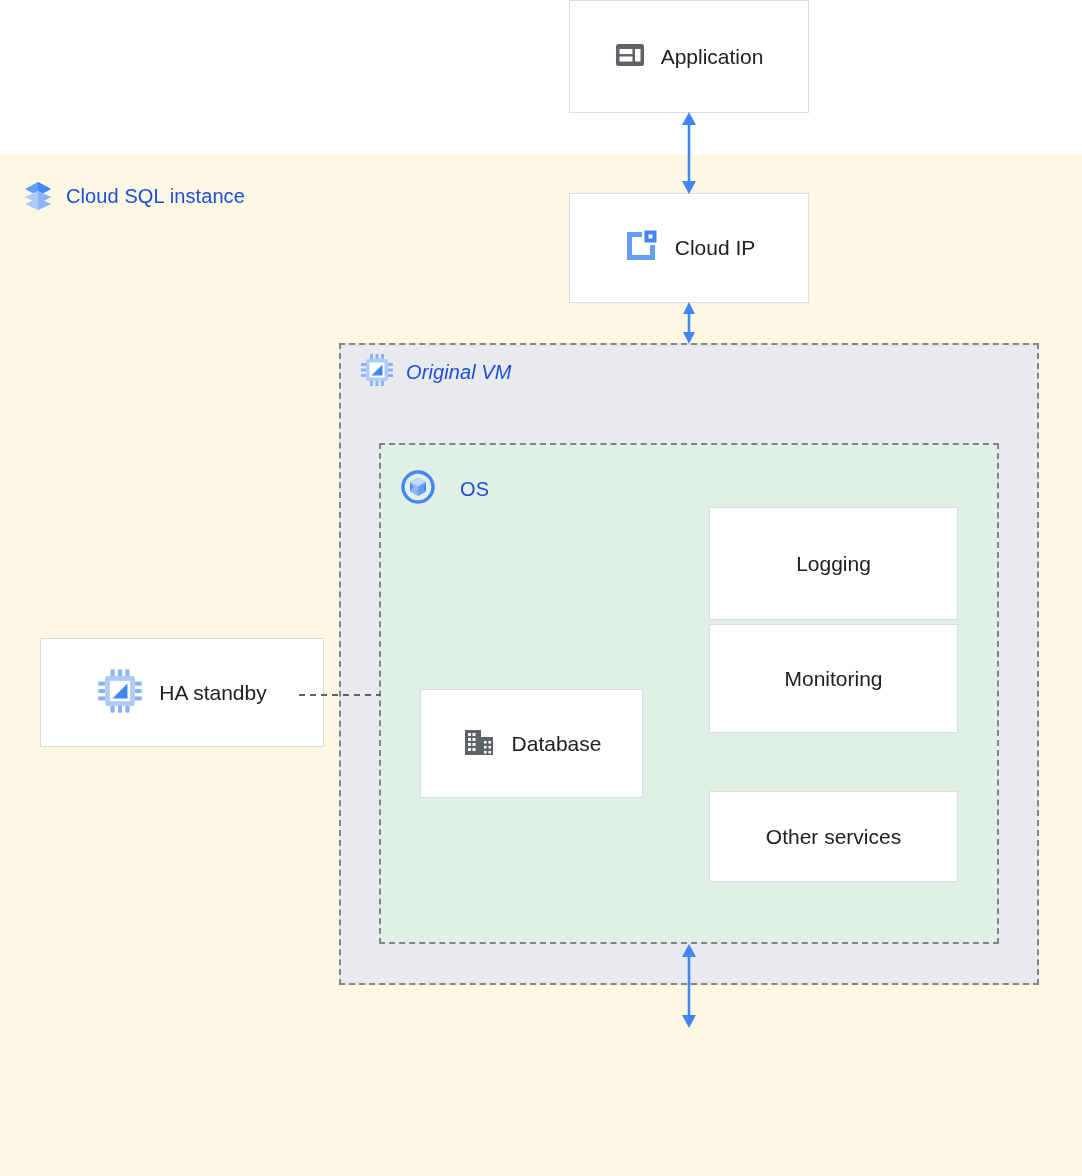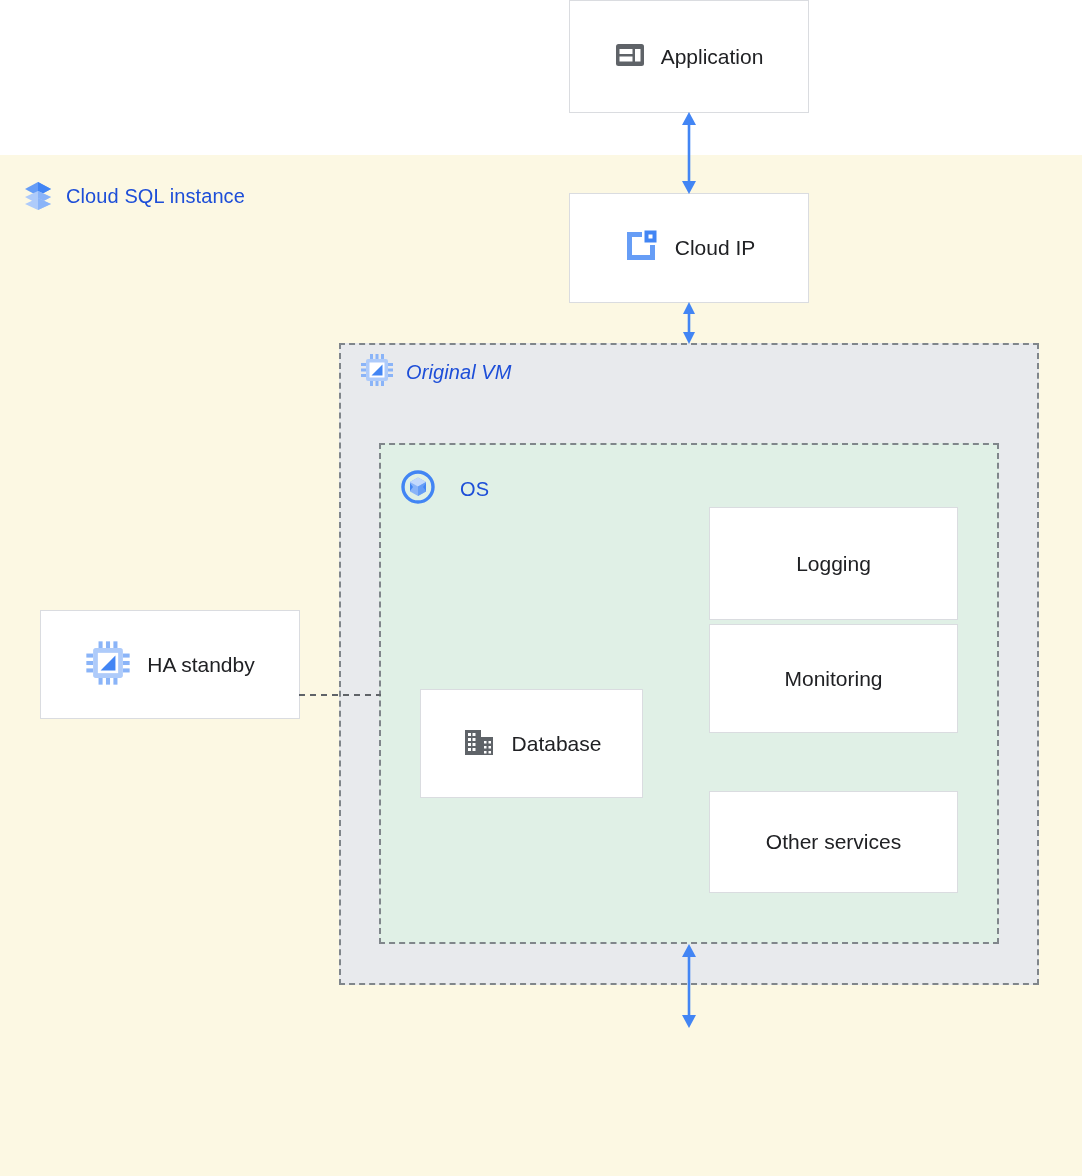--- a/index.html
+++ b/index.html
@@ -77,25 +77,25 @@
     font-size: 21px;
     color: #202124;
     line-height: 1.22;
     white-space: pre-line;
   }
   .node.center-text { justify-content: center; }
   .node.icon-text { justify-content: center; }
 
   .node-application { left: 569px; top: 0px;    width: 240px; height: 113px; }
   .node-staticip    { left: 569px; top: 193px;  width: 240px; height: 110px; }
-  .node-hastandby   { left: 40px;  top: 610px;  width: 260px; height: 109px; }
+  .node-hastandby   { left: 40px;  top: 638px;  width: 284px; height: 109px; }
   .node-database    { left: 420px; top: 641px;  width: 223px; height: 109px; margin-top: 48px; }
   .node-logging     { left: 709px; top: 507px;  width: 249px; height: 113px; }
   .node-monitoring  { left: 709px; top: 624px;  width: 249px; height: 109px; }
-  .node-otherserv   { left: 709px; top: 791px;  width: 249px; height: 102px; }
+  .node-otherserv   { left: 709px; top: 791px;  width: 249px; height: 91px; }
   .node-persistent  { left: 569px; top: 1027px; width: 240px; height: 105px; }
   .node-persistent .node-text { text-align: left; }
 
   
   .icon { display: block; flex: 0 0 auto; }
 
   
   .conn { position: absolute; }
   .conn svg { display: block; overflow: visible; }
 

